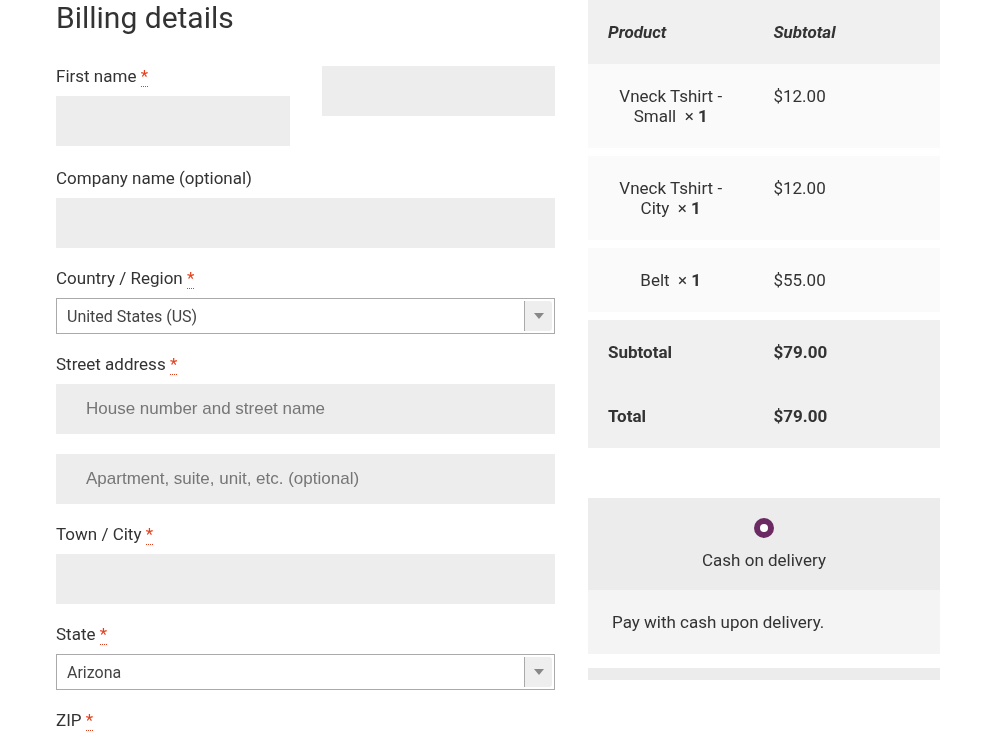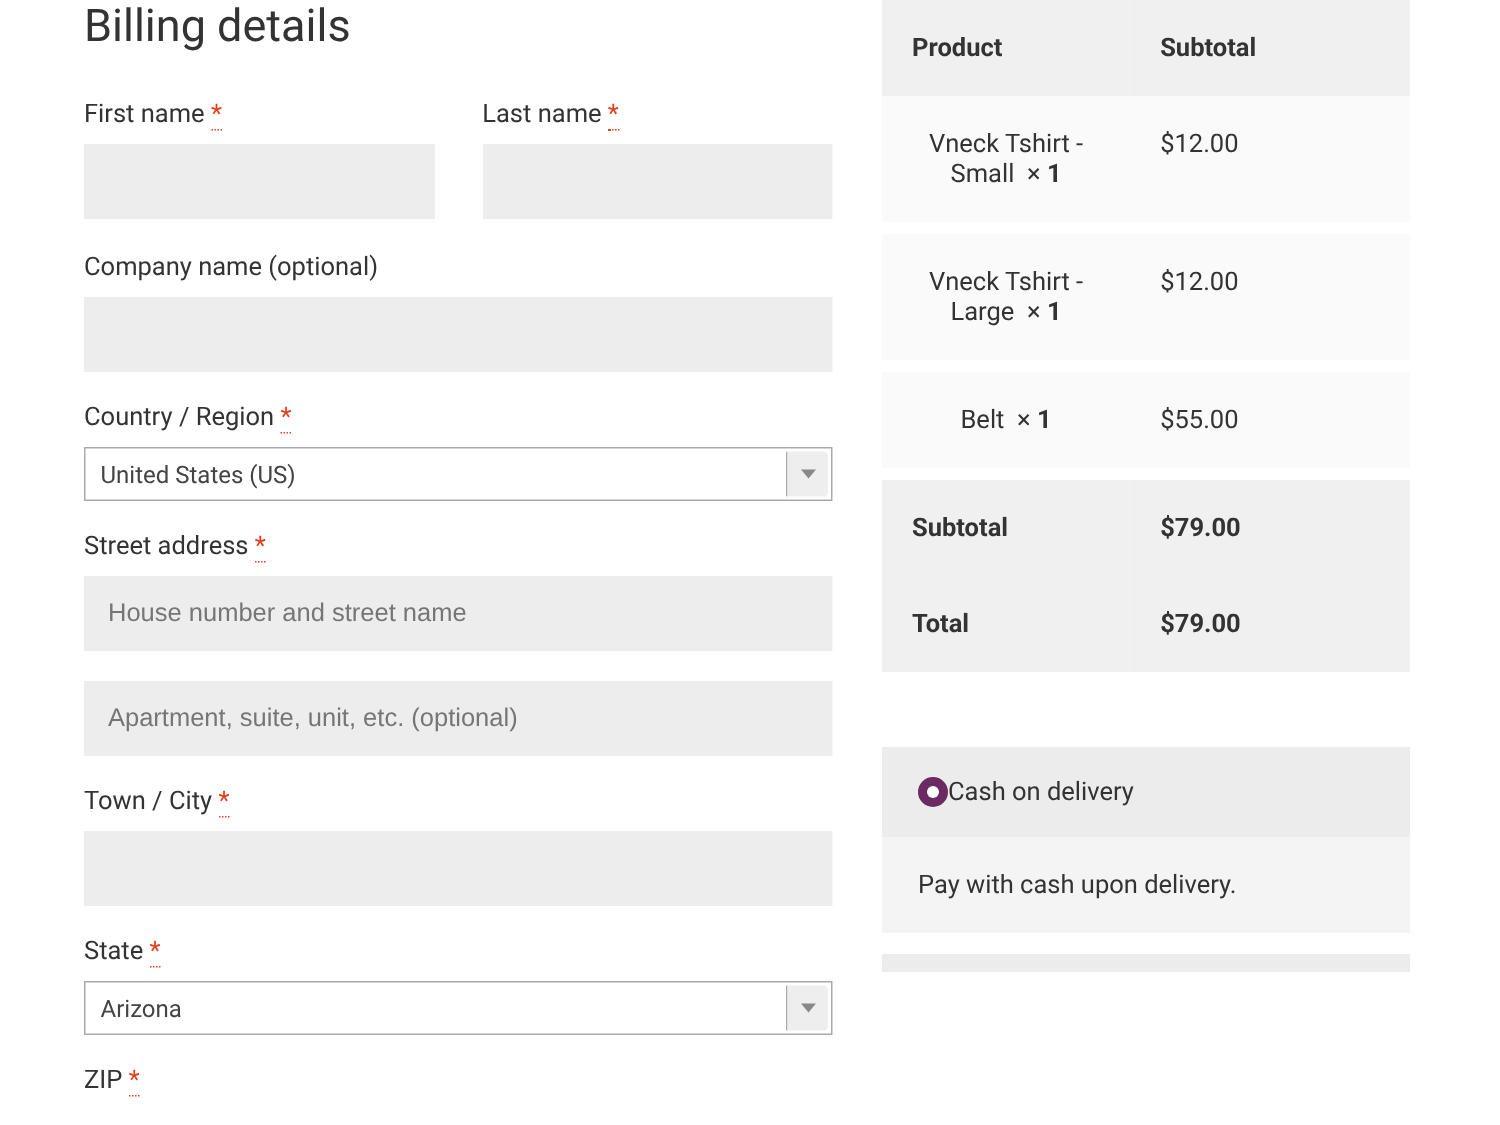--- a/index.html
+++ b/index.html
@@ -50,21 +50,21 @@
     }
     .required {
       color: #e2401c;
       border-bottom: 1px dotted #e2401c;
       text-decoration: none;
     }
     .text-input {
       background: #ededed;
       border: none;
       height: 50px;
-      padding: 0 16px;
+      padding: 0 30px;
       font-size: 17px;
       color: #333;
       width: 100%;
     }
     .text-input::placeholder { color: #767676; }
     .select-wrap {
       position: relative;
       border: 1px solid #aaa;
       border-radius: 0;
       background: #fff;
@@ -98,20 +98,21 @@
     .order-table th, .order-table td {
       text-align: left;
       padding: 22px 20px;
       font-size: 17px;
       vertical-align: top;
     }
     .order-table thead th {
       background: #f0f0f0;
       font-weight: 700;
       color: #333;
+      font-style: italic;
     }
     .order-table tbody td {
       background: #fafafa;
       color: #333;
       border-bottom: 8px solid #fff;
     }
     .order-table tbody td:first-child { width: 47%; text-align: center; }
     .order-table tfoot td, .order-table tfoot th {
       background: #f0f0f0;
       font-weight: 700;
@@ -119,21 +120,22 @@
     .qty { color: #333; font-weight: 400; }
     .qty b { font-weight: 700; }
     .price { color: #333; font-weight: 400; }
     .total-price { font-weight: 700; }
     .payment-section { margin-top: 50px; }
     .payment-option {
       background: #ececec;
       padding: 20px 24px;
       display: flex;
       align-items: center;
-      gap: 0;
+      gap: 12px;
+      flex-direction: column;
     }
     .radio-outer {
       width: 20px;
       height: 20px;
       border-radius: 50%;
       background: #6b2a62;
       display: flex;
       align-items: center;
       justify-content: center;
       flex-shrink: 0;
@@ -172,24 +174,20 @@
 
     <div class="form-row">
       <div class="form-field">
         <label>
           <span>First name</span>
           <span class="required">*</span>
         </label>
         <input type="text" class="text-input" style="">
       </div>
       <div class="form-field">
-        <label>
-          <span>Last name</span>
-          <span class="required">*</span>
-        </label>
         <input type="text" class="text-input" style="">
       </div>
     </div>
 
     <div class="field-block">
       <div class="form-field full">
         <label>Company name (optional)</label>
         <input type="text" class="text-input" style="">
       </div>
     </div>
@@ -271,21 +269,21 @@
       <tbody>
         <tr>
           <td>
             <span>Vneck Tshirt - Small</span>
             <span class="qty"> &nbsp;<span>×</span> <b>1</b></span>
           </td>
           <td class="price">$12.00</td>
         </tr>
         <tr>
           <td>
-            <span>Vneck Tshirt - Large</span>
+            <span>Vneck Tshirt - City</span>
             <span class="qty"> &nbsp;<span>×</span> <b>1</b></span>
           </td>
           <td class="price">$12.00</td>
         </tr>
         <tr>
           <td>
             <span>Belt</span>
             <span class="qty"> &nbsp;<span>×</span> <b>1</b></span>
           </td>
           <td class="price">$55.00</td>

